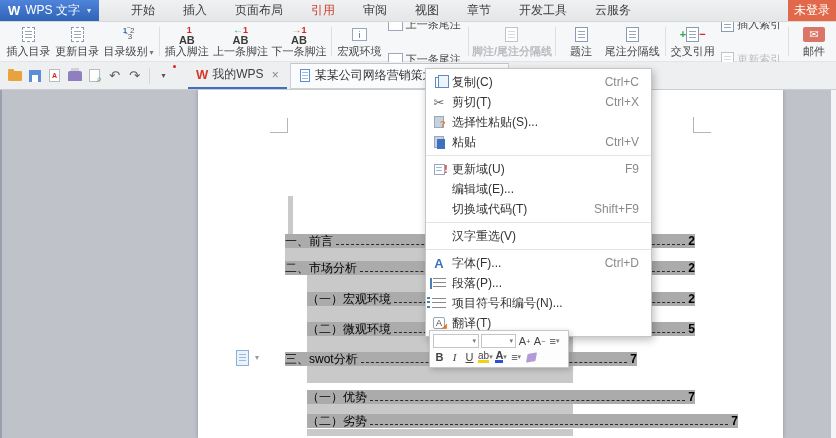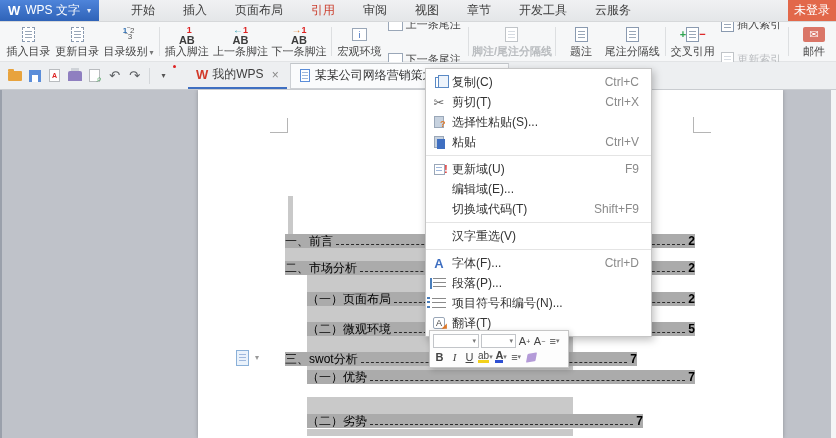--- a/index.html
+++ b/index.html
@@ -320,40 +320,40 @@
     <span class="toc-text">一、前言</span>
       <span class="toc-leader"></span>
       <span class="toc-page">2</span>
   </div>
   <div class="abs toc-row" style="left:285px;top:261px;width:410px;">
     <span class="toc-text">二、市场分析</span>
       <span class="toc-leader"></span>
       <span class="toc-page">2</span>
   </div>
   <div class="abs toc-row" style="left:307px;top:292px;width:388px;">
-    <span class="toc-text">（一）页面布局</span>
+    <span class="toc-text">（一）宏观环境</span>
       <span class="toc-leader"></span>
       <span class="toc-page">2</span>
   </div>
   <div class="abs toc-row" style="left:307px;top:322px;width:388px;">
     <span class="toc-text">（二）微观环境</span>
       <span class="toc-leader"></span>
       <span class="toc-page">5</span>
   </div>
   <div class="abs toc-row" style="left:285px;top:352px;width:352px;">
     <span class="toc-text">三、swot分析</span>
       <span class="toc-leader"></span>
       <span class="toc-page">7</span>
   </div>
-  <div class="abs toc-row" style="left:307px;top:370px;width:388px;">
+  <div class="abs toc-row" style="left:307px;top:390px;width:388px;">
     <span class="toc-text">（一）优势</span>
       <span class="toc-leader"></span>
       <span class="toc-page">7</span>
   </div>
-  <div class="abs toc-row" style="left:307px;top:414px;width:336px;">
+  <div class="abs toc-row" style="left:307px;top:414px;width:431px;">
     <span class="toc-text">（二）劣势</span>
       <span class="toc-leader"></span>
       <span class="toc-page">7</span>
   </div>
 
   <div class="abs nav-float-ico"></div>
   <div class="abs nav-float-caret">▾</div>
 
   <div id="ctxmenu" class="abs">
     <div class="mi">

